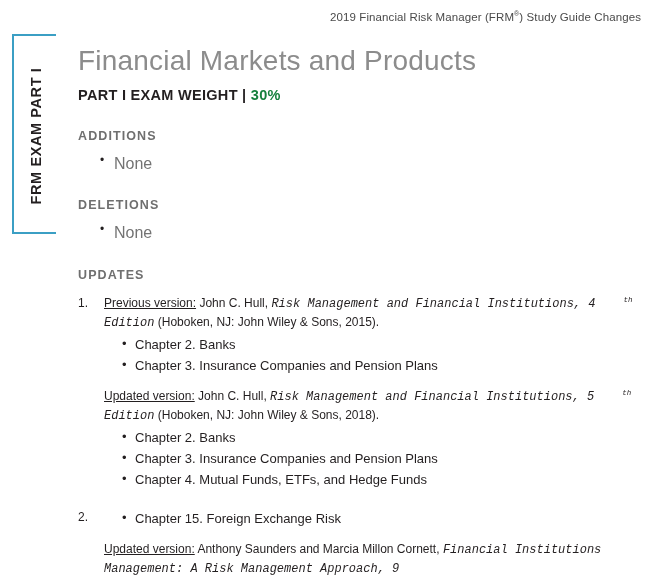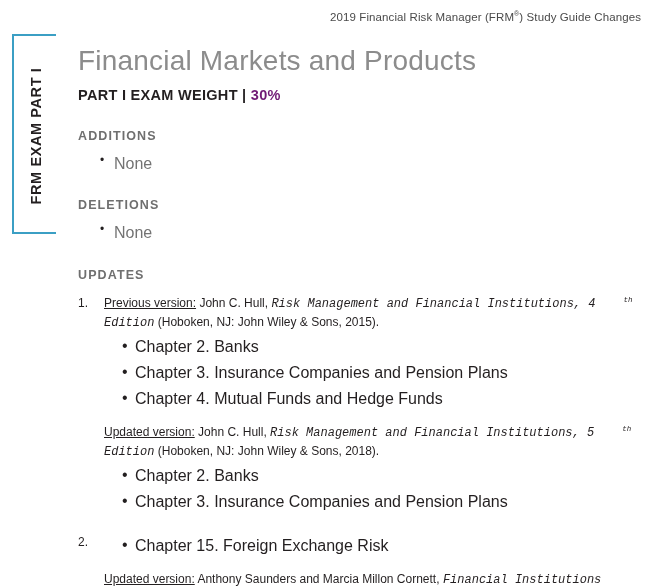--- a/index.html
+++ b/index.html
@@ -85,21 +85,21 @@
   }
 
   .weight-line {
     margin-top: 9px;
     font-size: 14.5px;
     font-weight: bold;
     letter-spacing: 0.3px;
     color: #231f20;
   }
   .weight-line .pct {
-    color: #701a75;
+    color: #15803d;
   }
 
   h2.section {
     margin: 26px 0 0 0;
     font-size: 12.5px;
     font-weight: bold;
     letter-spacing: 1.1px;
     color: #6f6f6f;
   }
   h2.section.tight {
@@ -158,21 +158,21 @@
     font-size: 7.5px;
     vertical-align: super;
     padding-left: 28px;
   }
   ul.sub {
     margin: 2px 0 0 0;
     padding: 0 0 0 18px;
     list-style: none;
   }
   ul.sub li {
-    font-size: 16px;
+    font-size: 13px;
     line-height: 1.62;
     position: relative;
     padding-left: 13px;
   }
   ul.sub li::before {
     content: "•";
     position: absolute;
     left: 0;
     top: -1px;
   }
@@ -217,31 +217,31 @@
 
       <div class="update-item">
         <span class="num">1.</span>
 
         <div class="ref-block">
           <span class="lbl">Previous version:</span><span> John C. Hull, </span><i>Risk Management and Financial Institutions, 4</i><i><sup>th</sup></i><i> Edition</i><span> (Hoboken, NJ: John Wiley &amp; Sons, 2015).</span>
         </div>
         <ul class="sub">
           <li>Chapter 2. Banks</li>
           <li>Chapter 3. Insurance Companies and Pension Plans</li>
-          <li>Chapter 4. Mutual Funds and Hedge Funds</li>
         </ul>
 
         <div class="gap"></div>
 
         <div class="ref-block">
           <span class="lbl">Updated version:</span><span> John C. Hull, </span><i>Risk Management and Financial Institutions, 5</i><i><sup>th</sup></i><i> Edition</i><span> (Hoboken, NJ: John Wiley &amp; Sons, 2018).</span>
         </div>
         <ul class="sub">
           <li>Chapter 2. Banks</li>
           <li>Chapter 3. Insurance Companies and Pension Plans</li>
+          <li>Chapter 4. Mutual Funds, ETFs, and Hedge Funds</li>
         </ul>
       </div>
 
       <div class="update-item" style="margin-top:18px;">
         <span class="num">2.</span>
 
         <ul class="sub">
           <li>Chapter 15. Foreign Exchange Risk</li>
         </ul>
 

